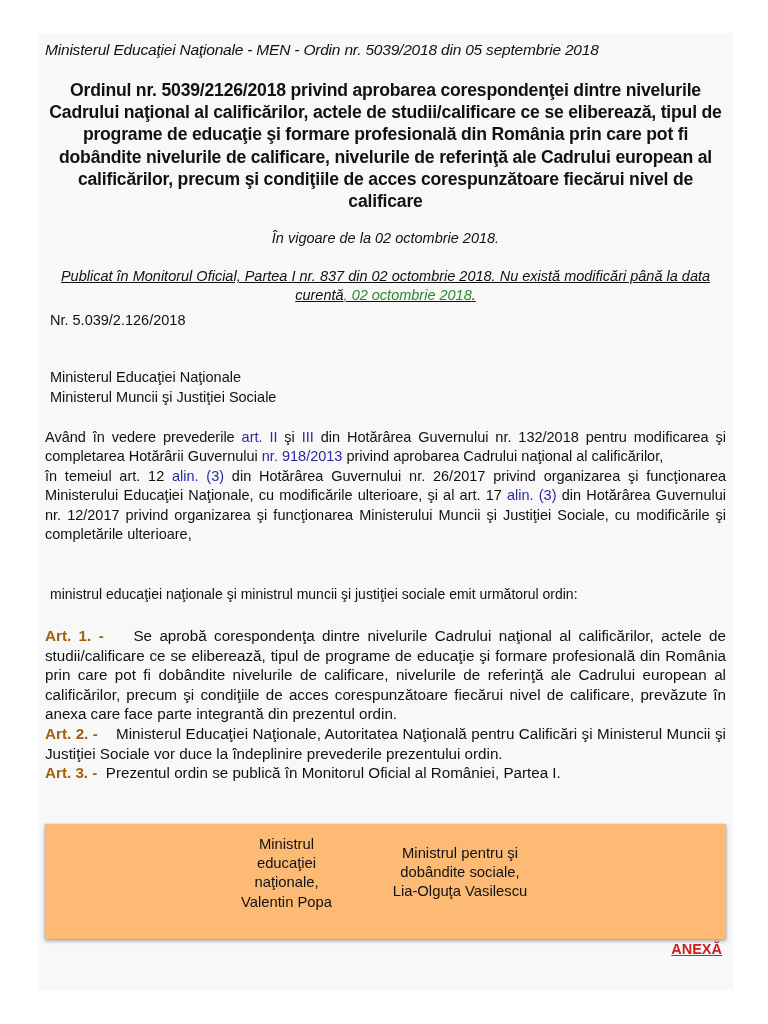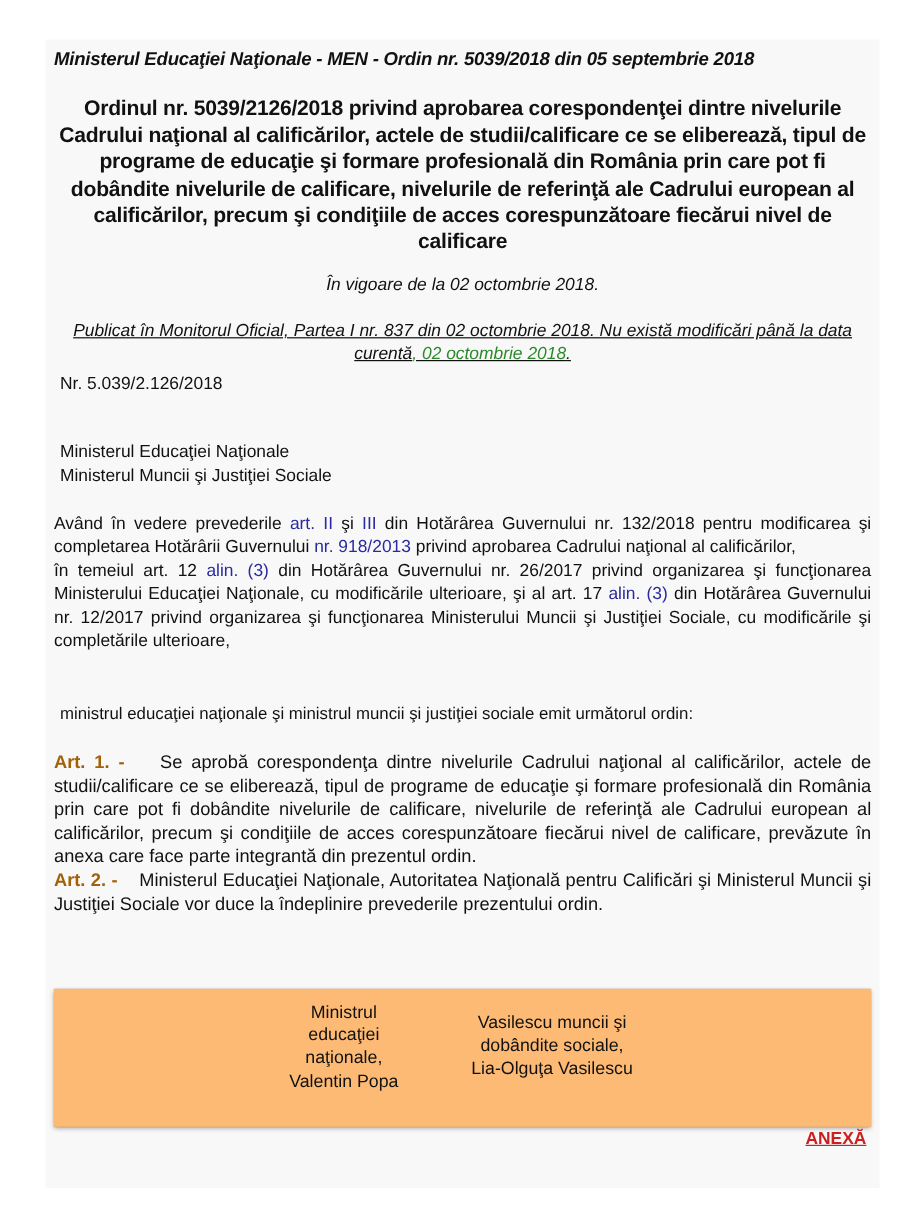--- a/index.html
+++ b/index.html
@@ -21,21 +21,21 @@
       top: 33px;
       width: 695px;
       height: 957px;
       background: #f8f8f8;
     }
     .header-line {
       position: absolute;
       left: 7px;
       top: 8px;
       font-style: italic;
-      font-weight: bold;
+      font-weight: normal;
       font-size: 15.5px;
       letter-spacing: -0.2px;
       white-space: nowrap;
       text-align: center;
     }
     .title {
       position: absolute;
       left: 10px;
       width: 675px;
       top: 46px;
@@ -173,31 +173,32 @@
   <div class="preamble">
     <div><span> Având în vedere prevederile </span><span class="link">art. II</span><span> şi </span><span class="link">III</span><span> din Hotărârea Guvernului nr. 132/2018 pentru modificarea şi completarea Hotărârii Guvernului </span><span class="link">nr. 918/2013</span><span> privind aprobarea Cadrului naţional al calificărilor,</span></div>
     <div><span> în temeiul art. 12 </span><span class="link">alin. (3)</span><span> din Hotărârea Guvernului nr. 26/2017 privind organizarea şi funcţionarea Ministerului Educaţiei Naţionale, cu modificările ulterioare, şi al art. 17 </span><span class="link">alin. (3)</span><span> din Hotărârea Guvernului nr. 12/2017 privind organizarea şi funcţionarea Ministerului Muncii şi Justiţiei Sociale, cu modificările şi completările ulterioare,</span></div>
   </div>
 
   <div class="emit">ministrul educaţiei naţionale şi ministrul muncii şi justiţiei sociale emit următorul ordin:</div>
 
   <div class="articles">
     <p class="art-block"><span class="art-label">Art. 1. -</span>&nbsp;&nbsp;&nbsp; <span>Se aprobă corespondenţa dintre nivelurile Cadrului naţional al calificărilor, actele de studii/calificare ce se eliberează, tipul de programe de educaţie şi formare profesională din România prin care pot fi dobândite nivelurile de calificare, nivelurile de referinţă ale Cadrului european al calificărilor, precum şi condiţiile de acces corespunzătoare fiecărui nivel de calificare, prevăzute în anexa care face parte integrantă din prezentul ordin.</span></p>
     <p class="art-block"><span class="art-label">Art. 2. -</span>&nbsp;&nbsp;&nbsp; <span>Ministerul Educaţiei Naţionale, Autoritatea Naţională pentru Calificări şi Ministerul Muncii şi Justiţiei Sociale vor duce la îndeplinire prevederile prezentului ordin.</span></p>
+    <p class="art-block"><span class="art-label">Art. 3. -</span>&nbsp; <span>Prezentul ordin se publică în Monitorul Oficial al României, Partea I.</span></p>
   </div>
 
   <div class="signature-box">
     <div class="sig sig-1">
       <div>Ministrul</div>
       <div>educaţiei</div>
       <div>naţionale,</div>
       <div>Valentin Popa</div>
     </div>
     <div class="sig sig-2">
-      <div>Vasilescu muncii şi</div>
+      <div>Ministrul pentru şi</div>
       <div>dobândite sociale,</div>
       <div>Lia-Olguţa Vasilescu</div>
     </div>
   </div>
 
   <div class="annex">ANEXĂ</div>
 
 </div>
 
 </body></html>

